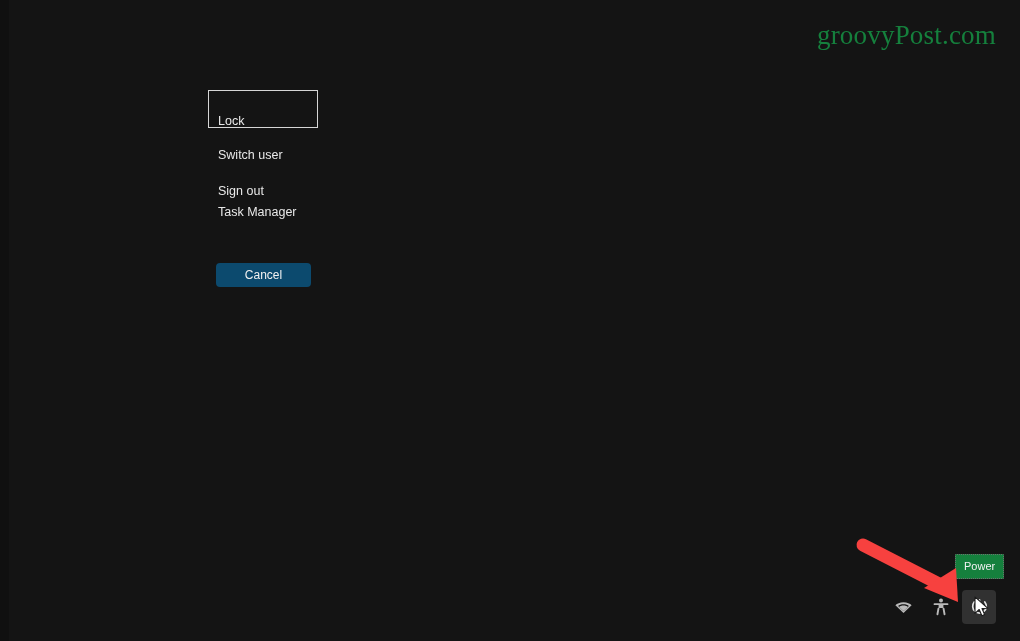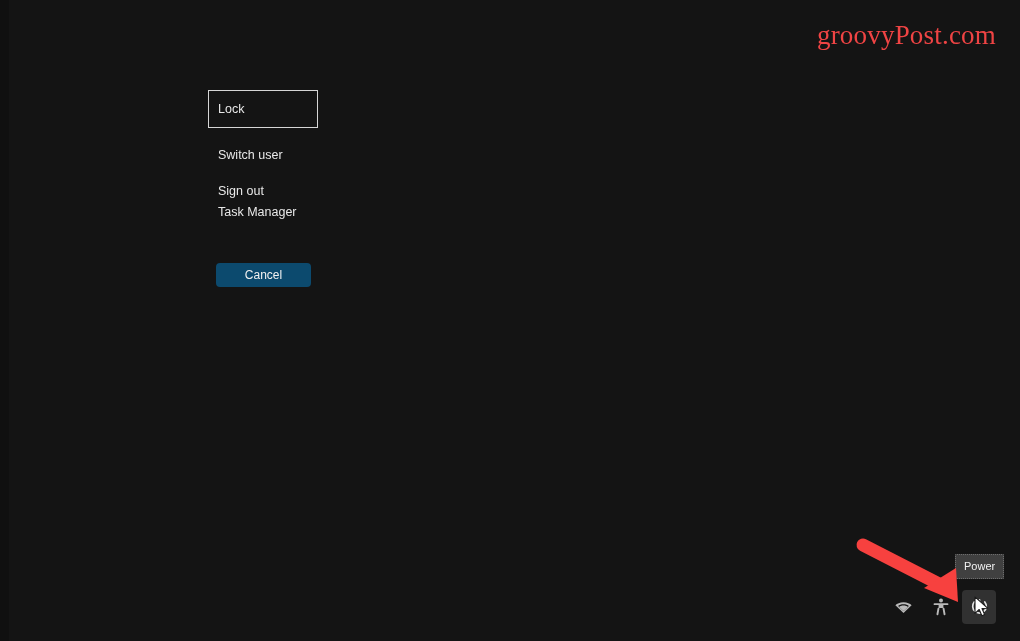--- a/index.html
+++ b/index.html
@@ -31,21 +31,21 @@
     background: #101010;
   }
 
   
   #watermark {
     position: absolute;
     right: 24px;
     top: 20px;
     font-family: "Liberation Serif", serif;
     font-size: 27px;
-    color: #ef4444;
+    color: #15803d;
     letter-spacing: 0.2px;
     white-space: nowrap;
   }
 
   
   #menu {
     position: absolute;
     left: 208px;
     top: 90px;
     width: 110px;
@@ -59,21 +59,21 @@
     white-space: nowrap;
   }
 
   
   #menu-item-lock {
     width: 110px;
     height: 38px;
     box-sizing: border-box;
     border: 1px solid #d6d6d6;
     display: flex;
-    align-items: center;
+    align-items: flex-end;
     padding-left: 9px;
   }
 
   #menu-item-switch-user { margin-top: 21px; padding-left: 10px; }
   #menu-item-sign-out    { margin-top: 23px; padding-left: 10px; }
   #menu-item-task-manager{ margin-top: 9px; padding-left: 10px; }
 
   
   #cancel-button {
     position: absolute;
@@ -129,21 +129,21 @@
     width: 17px;
     height: 23px;
     pointer-events: none;
   }
 
   
   #power-tooltip {
     position: absolute;
     left: 955px;
     top: 554px;
-    background: #404040;
+    background: #15803d;
     color: #f2f2f2;
     font-size: 11px;
     line-height: 1;
     padding: 6px 8px 6px 8px;
     border: 1px dotted #6d6d6d;
     white-space: nowrap;
     border-radius: 1px;
   }
 
   

